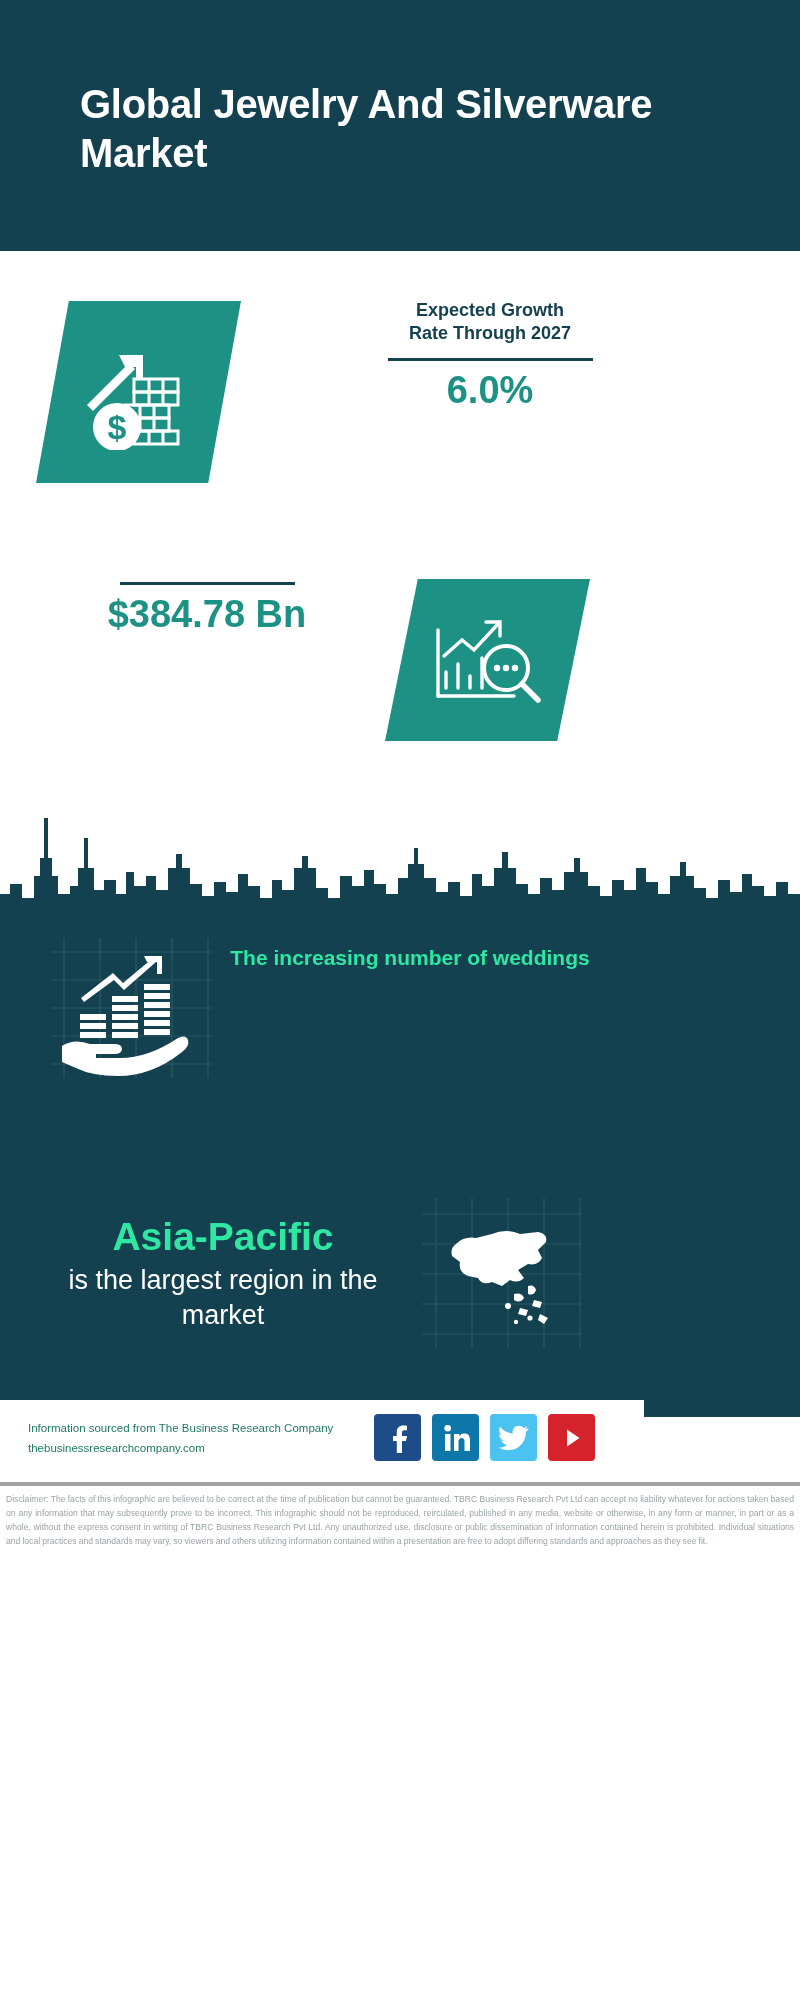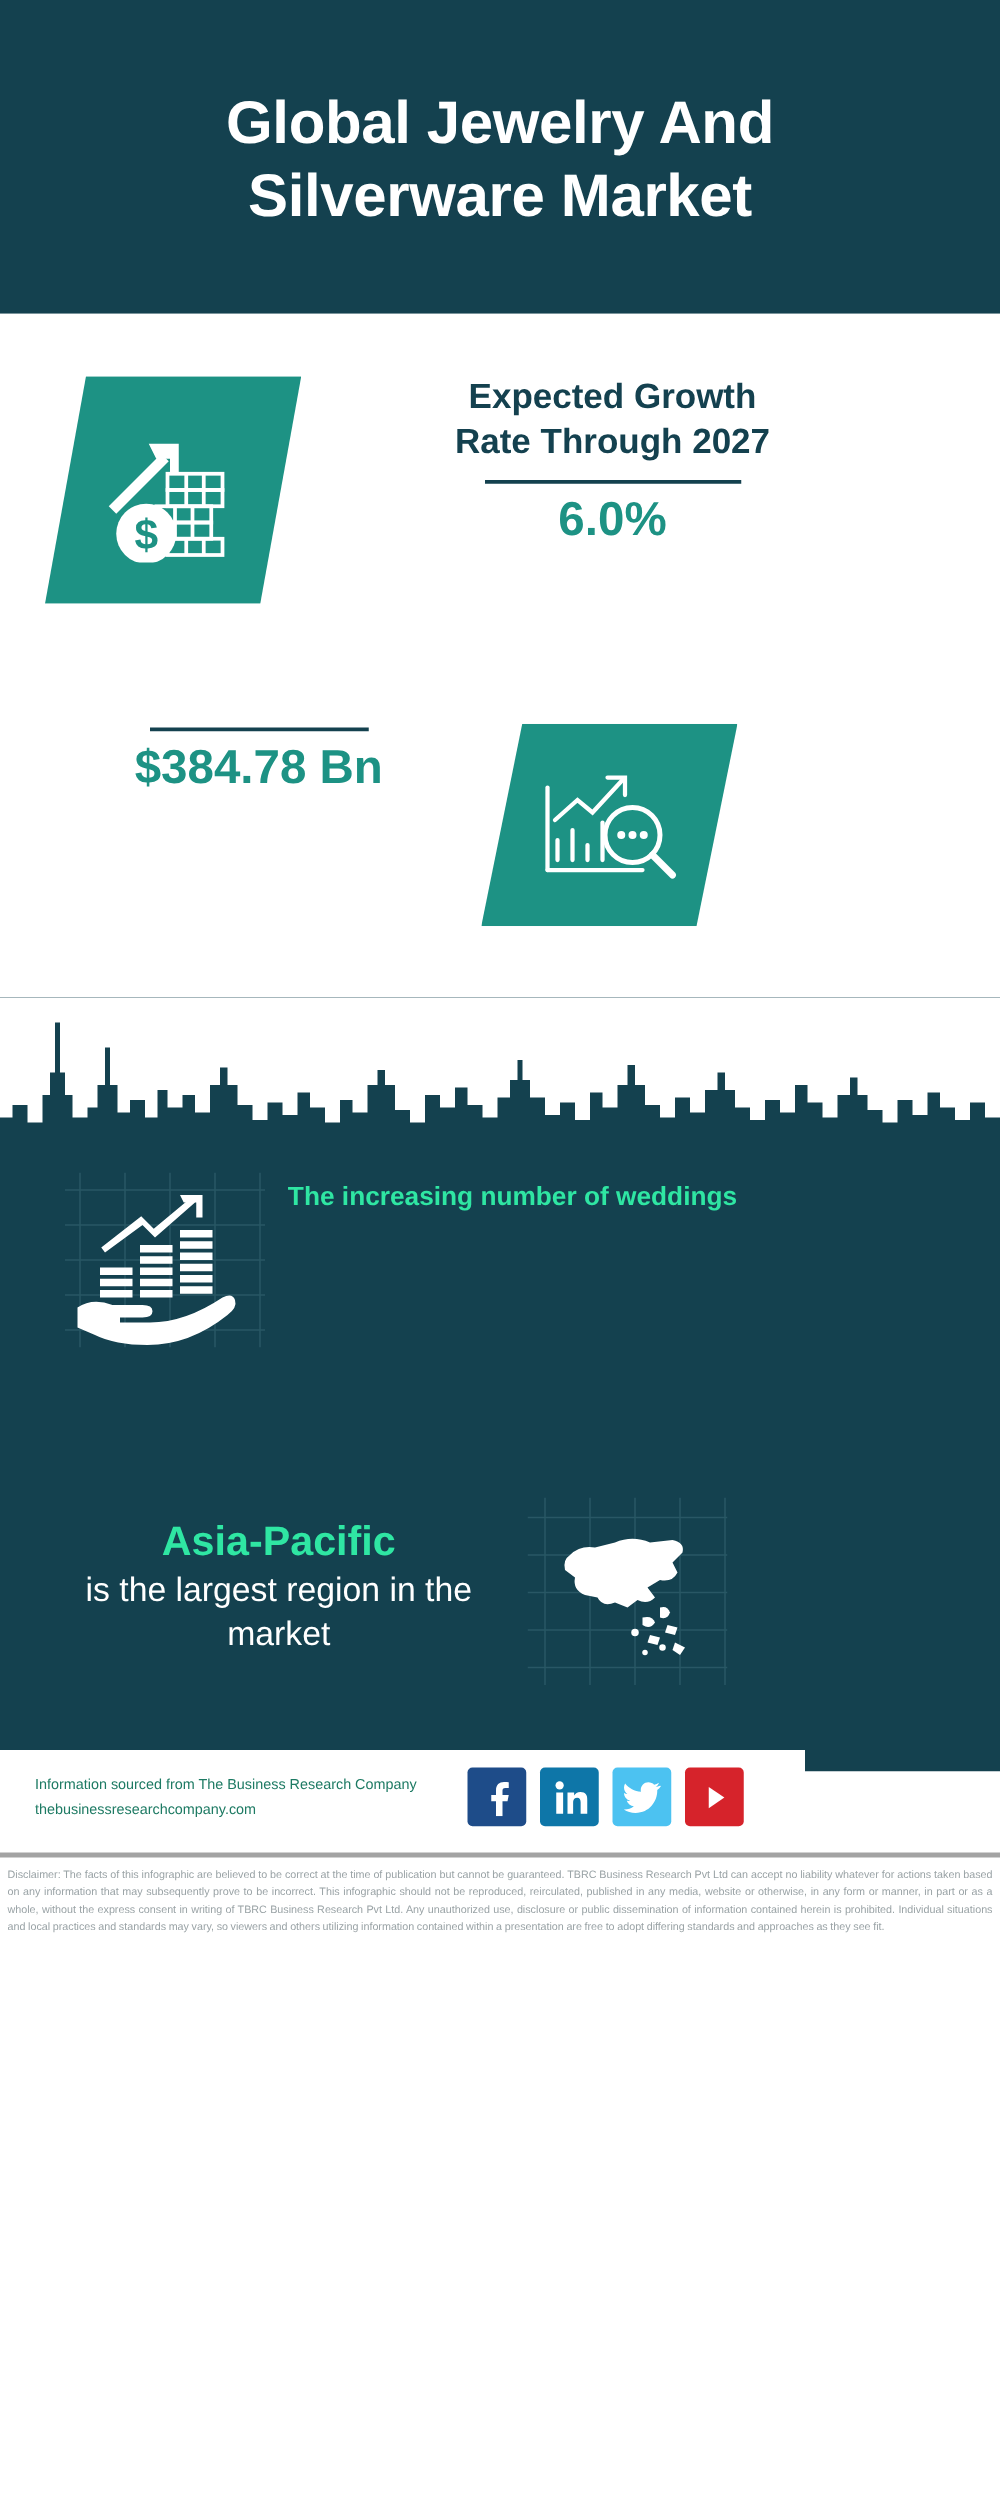--- a/index.html
+++ b/index.html
@@ -12,24 +12,24 @@
   .page { position:relative; width:800px; height:2000px; background:#ffffff; }
 
   
   .header {
     position:absolute; left:0; top:0; width:800px; height:251px;
     background:#14414f;
     display:flex; align-items:center; justify-content:center;
   }
   .header-title {
     color:#ffffff;
-    font-size:48px;
+    font-size:40px;
     font-weight:bold;
     line-height:1.22;
-    text-align:center;
+    text-align:left;
     letter-spacing:-0.3px;
     width:640px;
     padding-top:6px;
   }
 
   
   .stats {
     position:absolute; left:0; top:251px; width:800px; height:530px;
     background:#ffffff;
   }
@@ -44,21 +44,21 @@
     left:36px; top:50px; width:205px; height:182px;
     clip-path: polygon(16% 0%, 100% 0%, 84% 100%, 0% 100%);
   }
   .para.p2 {
     left:385px; top:328px; width:205px; height:162px;
     clip-path: polygon(16% 0%, 100% 0%, 84% 100%, 0% 100%);
   }
 
   .stat-block { position:absolute; text-align:center; }
   .stat-title {
-    color:#14414f; font-size:28px; font-weight:bold; line-height:1.28;
+    color:#14414f; font-size:18px; font-weight:bold; line-height:1.28;
   }
   .rule {
     height:3px; background:#14414f; margin:13px auto 10px auto;
   }
   .stat-value {
     color:#1d9284; font-size:38px; font-weight:bold; line-height:1.05;
   }
 
   .block1 { left:280px; top:48px; width:420px; }
   .block1 .rule { width:205px; }
@@ -83,21 +83,21 @@
     color:#2fe6a3; font-size:21px; font-weight:bold; line-height:1.32;
   }
   .info-sub {
     color:#ffffff; font-size:21px; font-weight:normal; line-height:1.32;
   }
   .green-div {
     position:absolute; left:199px; top:677px; width:202px; height:5px;
     background:#2fe6a3;
   }
   .region-head {
-    color:#2fe6a3; font-size:33px; font-weight:bold; line-height:1.3;
+    color:#2fe6a3; font-size:39px; font-weight:bold; line-height:1.3;
   }
   .region-sub {
     color:#ffffff; font-size:27px; font-weight:normal; line-height:1.3;
   }
 
   
   .footer {
     position:absolute; left:0; top:1400px; width:644px; height:480px;
     background:#ffffff;
   }

